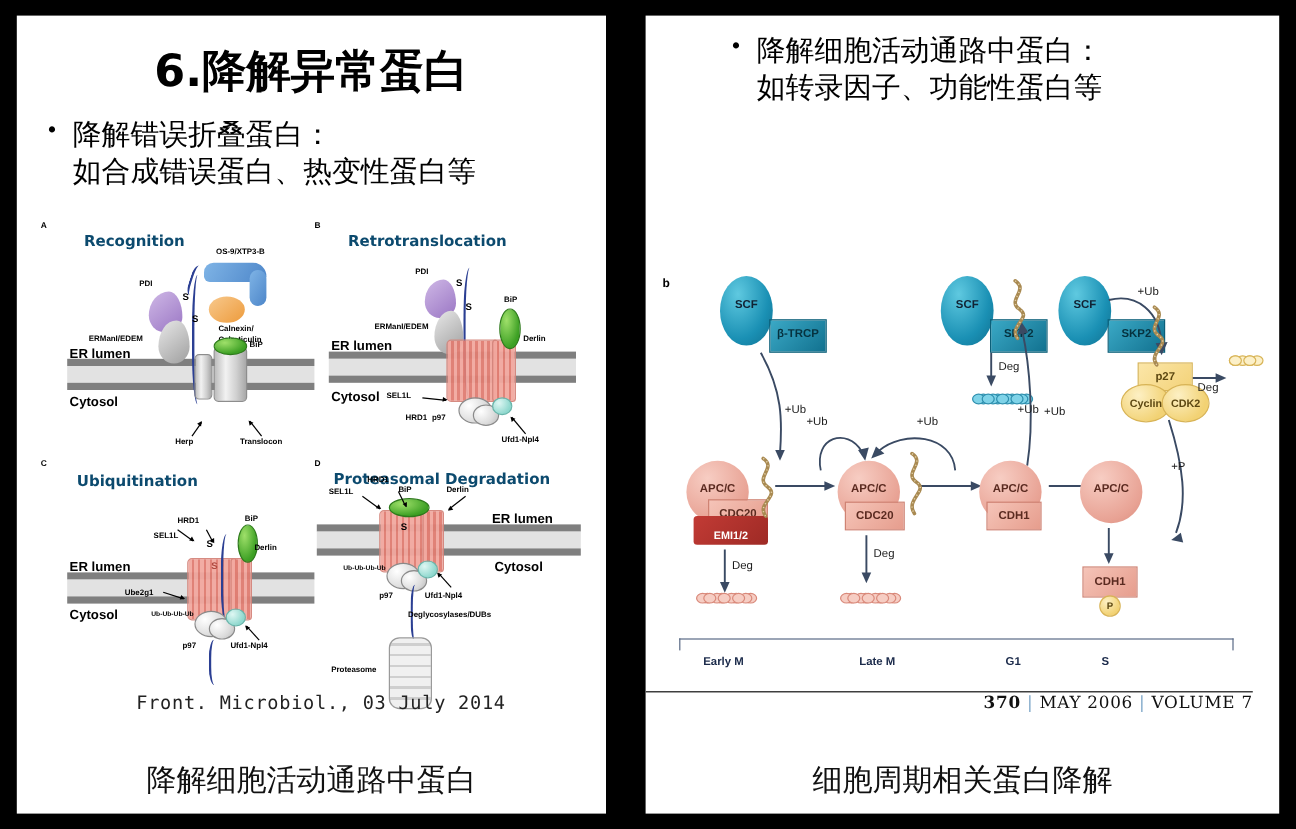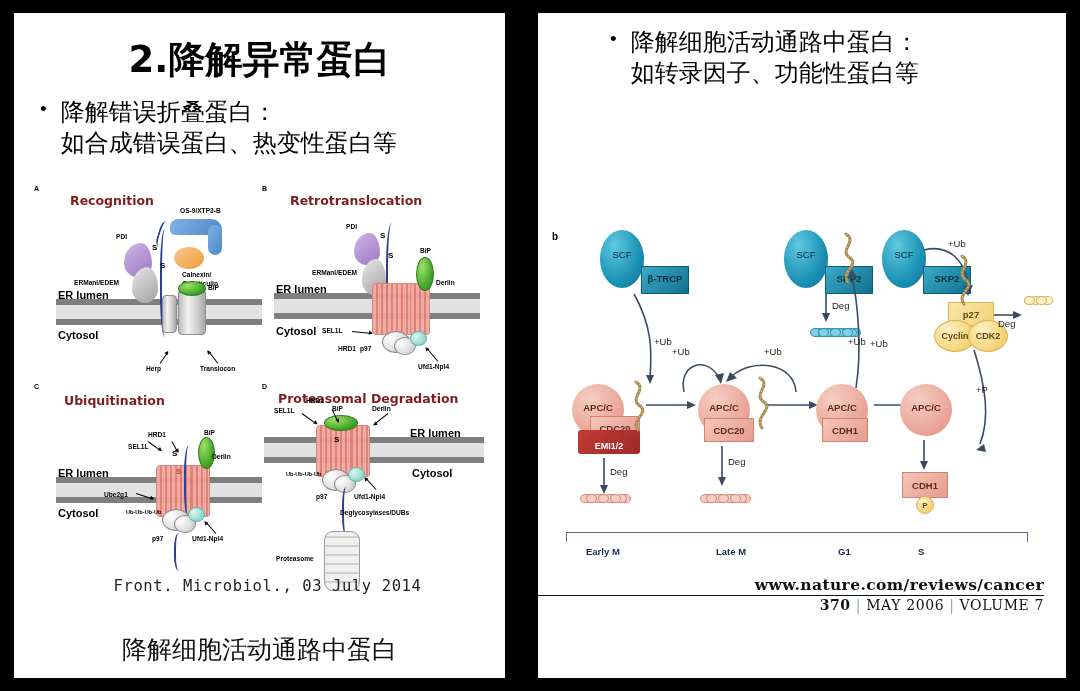--- a/index.html
+++ b/index.html
@@ -36,21 +36,21 @@
     position:absolute;left:0;right:0;text-align:center;
     font-size:15.5px;color:#222;letter-spacing:.6px;
     font-family:"DejaVu Sans Mono","Liberation Mono",monospace;
   }
 
   
   #erad-figure{position:absolute;left:18px;top:172px;width:460px;height:400px;}
   .erad-panel{position:absolute;width:230px;height:195px;}
   .panel-letter{position:absolute;font-size:7px;font-weight:bold;color:#000;left:2px;top:0px;}
   .panel-head{
-    position:absolute;left:40px;top:10px;font-size:12.5px;font-weight:bold;color:#7f1d1d;
+    position:absolute;left:40px;top:10px;font-size:12.5px;font-weight:bold;color:#0c4a6e;
     font-family:"DejaVu Sans","Liberation Sans",sans-serif;white-space:nowrap;
   }
   .mem{position:absolute;left:24px;width:206px;height:26px;}
   .mem .band{position:absolute;left:0;right:0;height:6px;background:#7f7f7f;}
   .mem .band.top{top:0;}
   .mem .band.bot{bottom:0;}
   .mem .core{position:absolute;left:0;right:0;top:6px;bottom:6px;background:#e2e2e2;}
   .lbl{position:absolute;font-size:10.5px;font-weight:bold;color:#000;white-space:nowrap;}
   .lbl.sm{font-size:6.6px;font-weight:bold;}
   .lbl.xs{font-size:5.6px;font-weight:bold;}
@@ -71,21 +71,21 @@
        background:repeating-linear-gradient(0deg,#f0f0f0 0 7px,#cfcfcf 7px 9px);border:1px solid #9a9a9a;}
   .arr{position:absolute;background:#000;height:1px;transform-origin:0 50%;}
   .arr::after{content:"";position:absolute;right:-1px;top:-2px;border-left:4px solid #000;
        border-top:2.5px solid transparent;border-bottom:2.5px solid transparent;}
 
   
   #cc-figure{position:absolute;left:10px;top:175px;width:508px;height:390px;}
   .scf-ov{position:absolute;width:44px;height:58px;border-radius:50%;
      background:radial-gradient(ellipse at 34% 26%,#5fc9e0,#1a90b4 62%,#0f6e8e);}
   .scf-ov span{position:absolute;left:0;right:0;top:19px;text-align:center;
-     font-size:9.5px;color:#123;font-weight:400;}
+     font-size:9.5px;color:#123;font-weight:700;}
   .skp-box{position:absolute;width:46px;height:26px;
      background:linear-gradient(135deg,#3ba9c6,#11718f);border:1px solid #0b5f79;margin-left:20px;}
   .skp-box span{position:absolute;left:0;right:0;top:6px;text-align:center;font-size:9.5px;color:#06323f;font-weight:600;}
   .apc-ov{position:absolute;width:52px;height:52px;border-radius:50%;
      background:radial-gradient(circle at 34% 28%,#f7cdc3,#e8a294 70%,#d98b7c);}
   .apc-ov span{position:absolute;left:0;right:0;top:18px;text-align:center;font-size:9.5px;color:#5a2a20;font-weight:600;}
   .pink-box{position:absolute;background:linear-gradient(135deg,#f5c4b8,#e69d8d);border:1px solid #cf8373;}
   .pink-box span{position:absolute;left:0;right:0;top:50%;transform:translateY(-50%);
      text-align:center;font-size:9.5px;color:#5a2a20;font-weight:600;}
   .emi{position:absolute;background:linear-gradient(135deg,#c23b35,#9e2a25);border-radius:3px;}
@@ -112,21 +112,21 @@
   .nat-vol{font-size:14px;color:#111;font-family:"DejaVu Serif","Liberation Serif",serif;
      letter-spacing:.6px;margin-top:1px;}
   .nat-vol b{font-weight:bold;}
   .sep{color:#7fa8c9;}
 </style>
 </head>
 <body>
 
 <div class="slide" id="slide-left">
 
-  <div class="slide-title">2.降解异常蛋白</div>
+  <div class="slide-title">6.降解异常蛋白</div>
 
   <div class="bullet-row">
     <span class="bullet-dot">•</span>
     <span class="bullet-text">降解错误折叠蛋白：
 如合成错误蛋白、热变性蛋白等</span>
   </div>
 
   <div id="erad-figure">
 
     <div class="erad-panel" style="left:0;top:0;">
@@ -514,24 +514,24 @@
     <div class="cc-lbl" style="left:322px;top:150px;">+Ub</div>
 
     <div class="axis" style="left:18px;top:344px;width:460px;"></div>
     <div class="phase-lbl" style="left:38px;top:358px;">Early M</div>
     <div class="phase-lbl" style="left:168px;top:358px;">Late M</div>
     <div class="phase-lbl" style="left:290px;top:358px;">G1</div>
     <div class="phase-lbl" style="left:370px;top:358px;">S</div>
   </div>
 
   <div class="nat-cite" style="left:0;right:22px;top:562px;">
-    <div class="nat-url">www.nature.com/reviews/cancer</div>
     <div class="nat-line"></div>
     <div class="nat-vol">
       <b>370</b>
       <span class="sep">|</span>
       <span>MAY 2006</span>
       <span class="sep">|</span>
       <span>VOLUME 7</span>
     </div>
   </div>
 
+  <div class="caption-cn" style="top:620px;">细胞周期相关蛋白降解</div>
 </div>
 
 </body></html>

